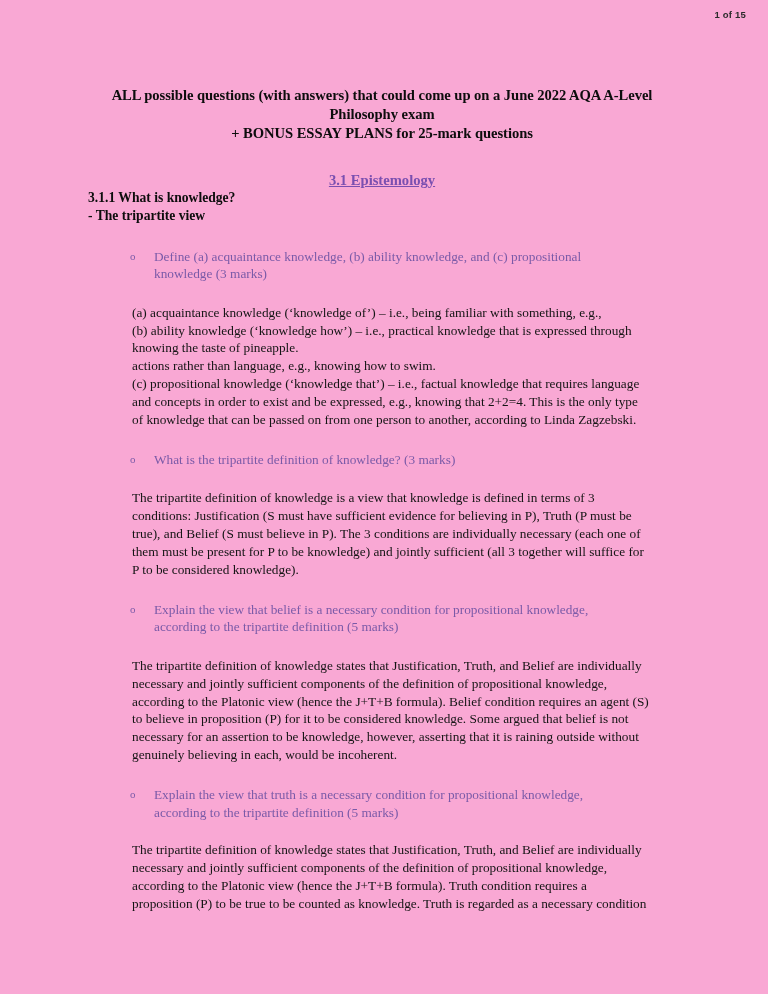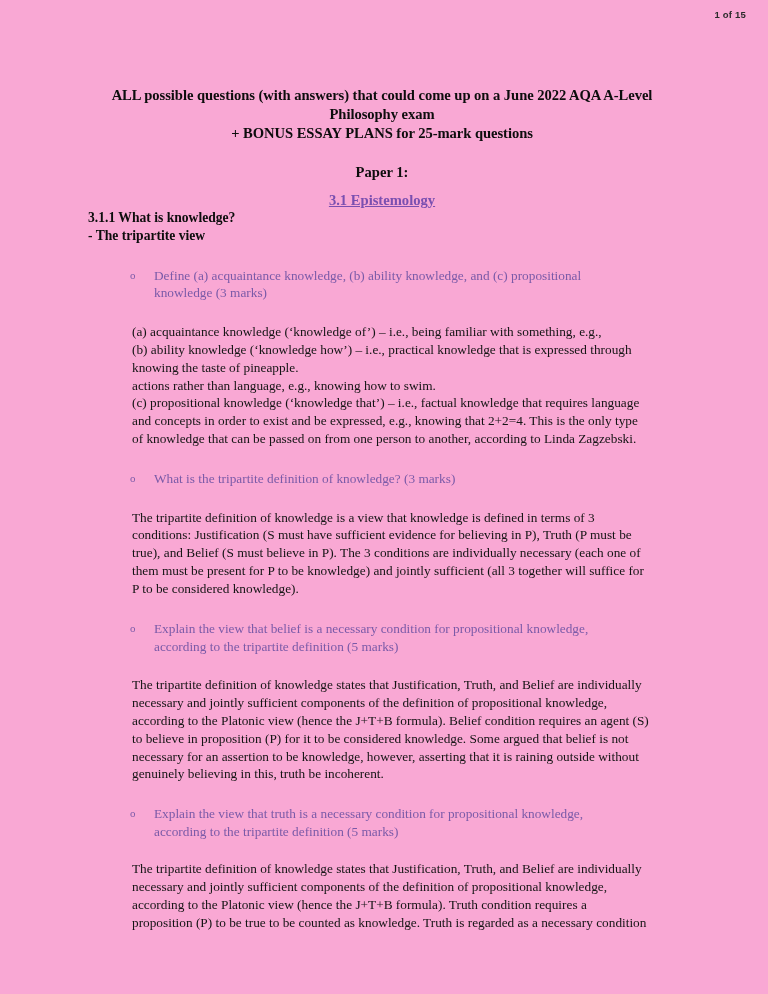--- a/index.html
+++ b/index.html
@@ -128,21 +128,20 @@
 
   <div class="content">
 
     <div class="doc-title">
       <span class="line line1">ALL possible questions (with answers) that could come up on a June 2022 AQA A-Level</span>
       <span class="line line2">Philosophy exam</span>
       <span class="line line3">+ BONUS ESSAY PLANS for 25-mark questions</span>
     </div>
 
     <div class="paper-block">
-      <span class="paper-label">Paper 1:</span>
       <a class="paper-link" href="#">3.1 Epistemology</a>
     </div>
 
     <div class="section-heading">
       <span>3.1.1 What is knowledge?</span>
       <span class="sub">- The tripartite view</span>
     </div>
 
     <div class="question">
       <span class="marker">o</span>
@@ -175,21 +174,21 @@
       <span class="marker">o</span>
       <span class="qtext">Explain the view that belief is a necessary condition for propositional knowledge,</span>
       <span class="qtext">according to the tripartite definition (5 marks)</span>
     </div>
     <div class="answer">
       <span class="ln">The tripartite definition of knowledge states that Justification, Truth, and Belief are individually</span>
       <span class="ln">necessary and jointly sufficient components of the definition of propositional knowledge,</span>
       <span class="ln">according to the Platonic view (hence the J+T+B formula). Belief condition requires an agent (S)</span>
       <span class="ln">to believe in proposition (P) for it to be considered knowledge. Some argued that belief is not</span>
       <span class="ln">necessary for an assertion to be knowledge, however, asserting that it is raining outside without</span>
-      <span class="ln">genuinely believing in this, truth be incoherent.</span>
+      <span class="ln">genuinely believing in each, would be incoherent.</span>
     </div>
 
     <div class="question">
       <span class="marker">o</span>
       <span class="qtext">Explain the view that truth is a necessary condition for propositional knowledge,</span>
       <span class="qtext">according to the tripartite definition (5 marks)</span>
     </div>
     <div class="answer tight">
       <span class="ln">The tripartite definition of knowledge states that Justification, Truth, and Belief are individually</span>
       <span class="ln">necessary and jointly sufficient components of the definition of propositional knowledge,</span>

